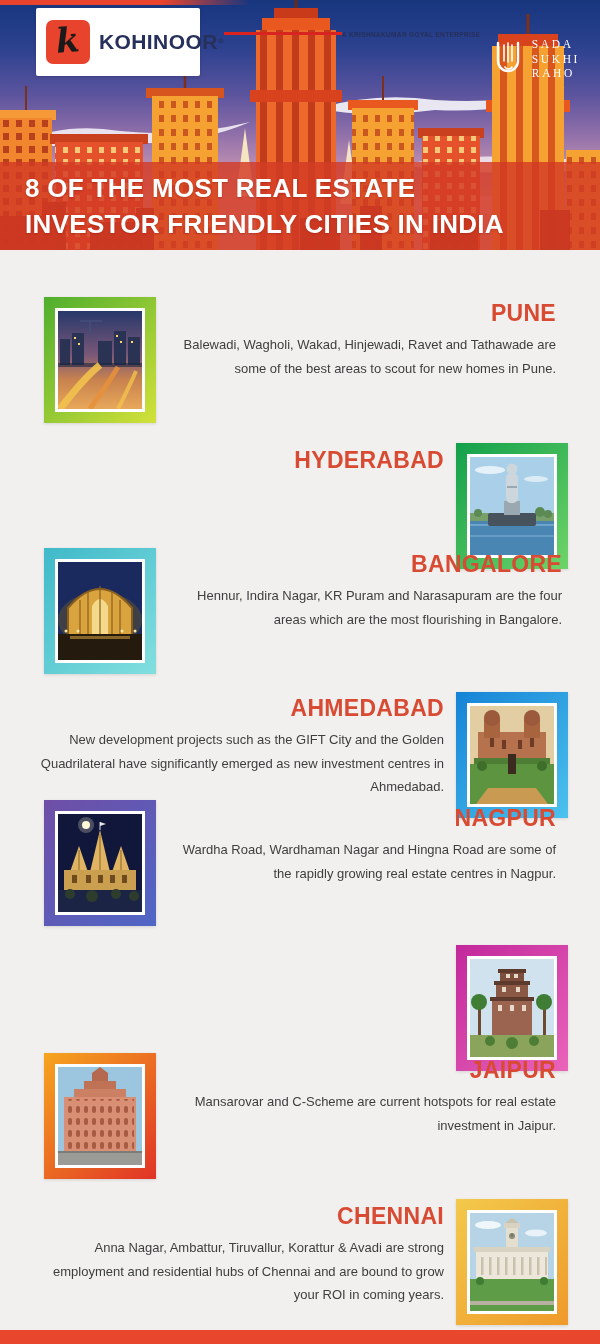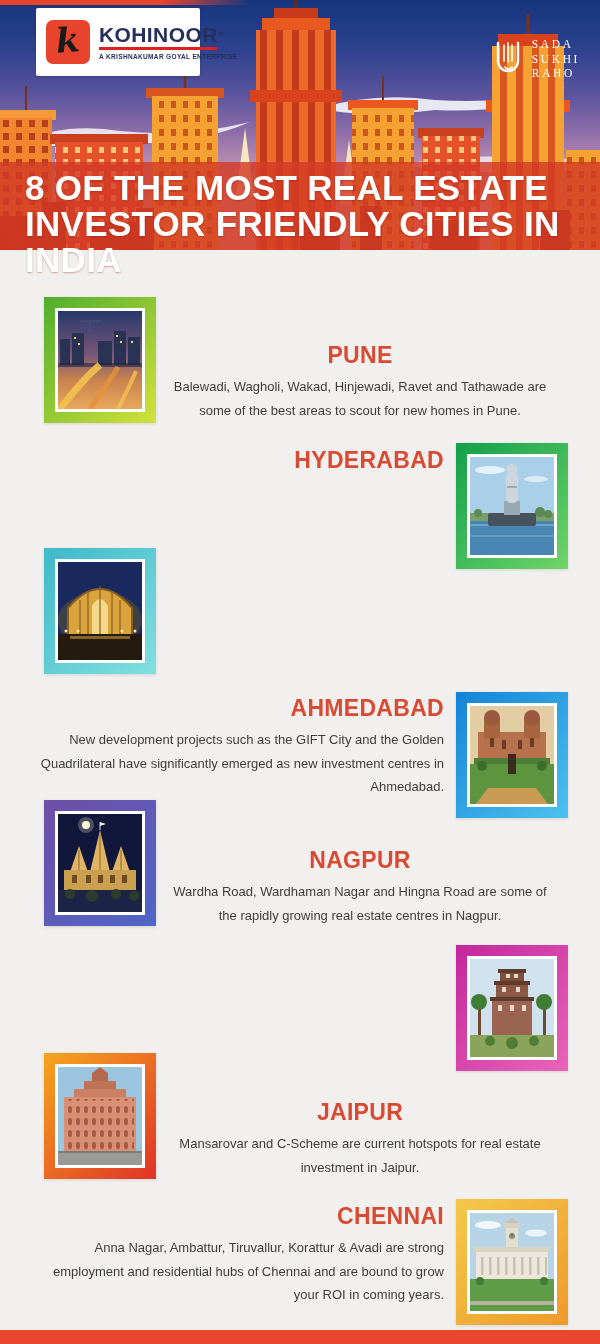--- a/index.html
+++ b/index.html
@@ -18,55 +18,55 @@
   .top-strip {
     position:absolute; top:0; left:0; width:250px; height:5px; z-index:7;
     background:linear-gradient(90deg,#e8432d 65%, rgba(232,67,45,0));
   }
   .title-band {
     position:absolute; left:0; bottom:0; width:100%; height:88px;
     background:rgba(211,59,37,0.82);
   }
   .title-text {
     position:absolute; left:25px; top:8px; color:#fff;
-    font-size:35px; font-weight:bold; line-height:36px; letter-spacing:0.3px;
+    font-size:26px; font-weight:bold; line-height:36px; letter-spacing:0.3px;
     text-shadow:0 1px 2px rgba(120,20,10,0.35);
   }
   
   .logo-card {
     position:absolute; left:36px; top:8px; width:164px; height:68px;
     background:#fff; border-radius:2px; z-index:6;
     display:flex; align-items:center; gap:9px; padding:0 10px; box-sizing:border-box;
     box-shadow:0 1px 3px rgba(40,20,60,0.25);
   }
   .logo-mark {
     width:44px; height:44px; background:#e8432d; border-radius:7px; flex:0 0 auto;
     display:flex; align-items:center; justify-content:center;
   }
   .logo-mark span {
     font-family:"DejaVu Serif", serif; font-style:italic; font-weight:bold;
     font-size:34px; line-height:1; color:#1a1a1a; transform:rotate(-4deg) translateY(-2px);
   }
-  .logo-text { display:flex; flex-direction:column; }
+  .logo-text { display:flex; flex-direction:row; }
   .logo-name { font-size:21px; font-weight:bold; color:#26305a; letter-spacing:0.4px; line-height:22px; white-space:nowrap; }
   .logo-name sup { font-size:8px; vertical-align:top; }
   .logo-rule { height:3px; background:#d8231e; margin:1px 0 3px; width:118px; }
   .logo-tagline { font-size:6.5px; font-weight:bold; color:#26305a; letter-spacing:0.35px; white-space:nowrap; }
   
   .motto { position:absolute; right:20px; top:37px; z-index:6; display:flex; align-items:flex-end; gap:9px; color:#fff; }
   .motto-text { font-family:"Liberation Serif", serif; font-size:11.5px; letter-spacing:2.6px; line-height:14.5px; }
   
   .frame {
     position:absolute; width:112px; height:126px; padding:11px; box-sizing:border-box;
     box-shadow:0 1px 3px rgba(0,0,0,0.12);
   }
   .frame-inner { width:100%; height:100%; background:#fff; padding:3px; box-sizing:border-box; }
   .photo { width:100%; height:100%; display:block; }
   .city-text { position:absolute; }
-  .t-left  { text-align:center;margin-top:42px; }
+  .t-left  { text-align:right; }
   .t-right { text-align:right; }
   .city-name {
     margin:0 0 6px; font-size:23px; font-weight:bold; color:#d94a33; letter-spacing:0.3px;
   }
   .city-desc { margin:0; font-size:13px; line-height:23.5px; color:#3e3e3e; }
   
   .p1 { left:44px;  top:297px; }  .t1 { left:164px; top:300px; width:392px; }
   .p2 { left:456px; top:443px; }  .t2 { left:36px;  top:447px; width:408px; }
   .p3 { left:44px;  top:548px; }  .t3 { left:164px; top:551px; width:398px; }
   .p4 { left:456px; top:692px; }  .t4 { left:36px;  top:695px; width:408px; }
@@ -273,20 +273,24 @@
         <rect x="12" y="74" width="60" height="3" fill="#c9973a" opacity="0.6"></rect>
         <g fill="#ffe9a8">
             <circle cx="8" cy="69" r="1.5"></circle>
             <circle cx="20" cy="69" r="1.5"></circle>
             <circle cx="64" cy="69" r="1.5"></circle>
             <circle cx="77" cy="69" r="1.5"></circle>
           </g>
       </svg>
     </div>
   </div>
+  <div class="city-text t-left t3">
+    <h2 class="city-name">BANGALORE</h2>
+    <p class="city-desc">Hennur, Indira Nagar, KR Puram and Narasapuram are the four areas which are the most flourishing in Bangalore.</p>
+  </div>
 
   <div class="city-text t-right t4">
     <h2 class="city-name">AHMEDABAD</h2>
     <p class="city-desc">New development projects such as the GIFT City and the Golden Quadrilateral have significantly emerged as new investment centres in Ahmedabad.</p>
   </div>
   <div class="frame p4" style="background: linear-gradient(135deg, rgb(21, 131, 214), rgb(76, 194, 238));">
     <div class="frame-inner">
       <svg class="photo" viewBox="0 0 84 98" preserveAspectRatio="none">
         <rect width="84" height="98" fill="#e3cda2"></rect>
         <rect x="8" y="26" width="68" height="28" fill="#b5724d"></rect>

